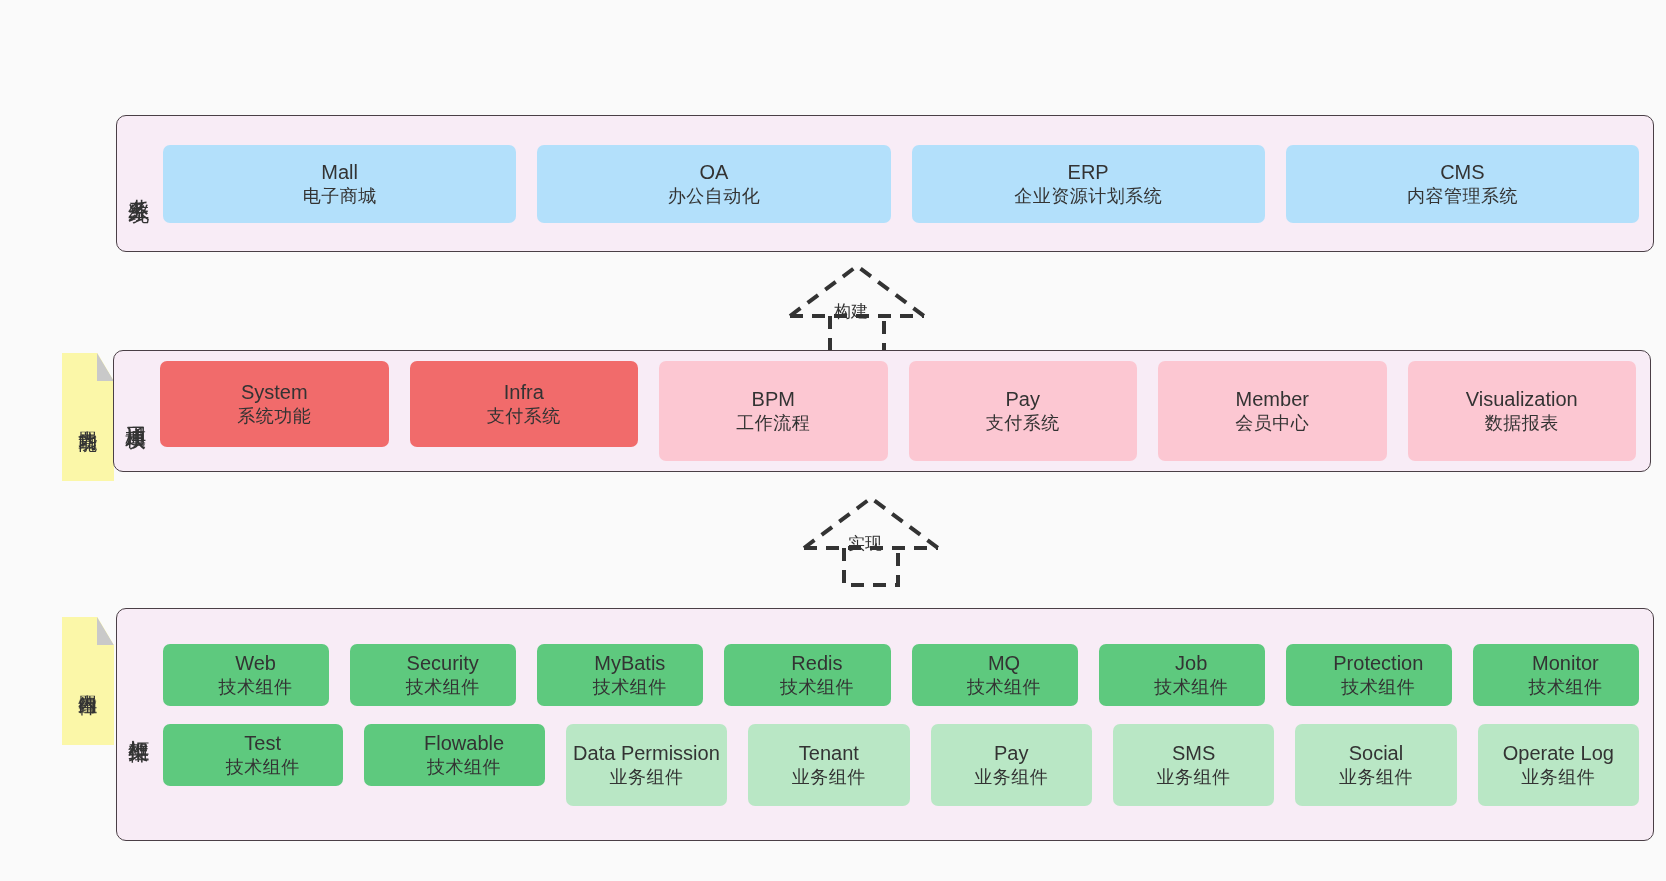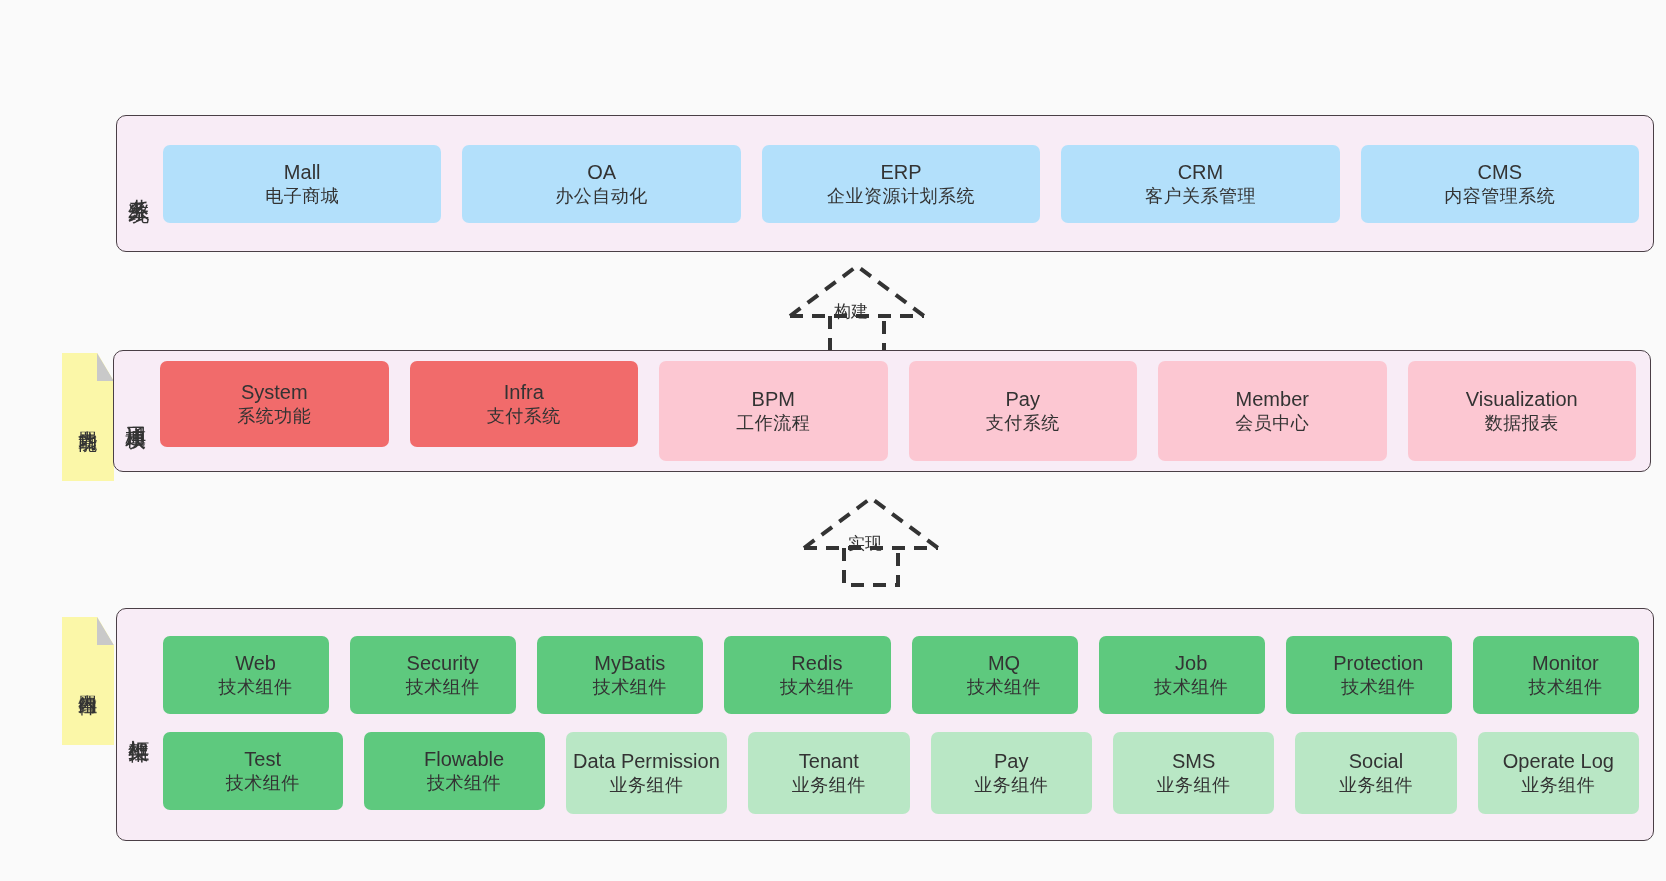--- a/index.html
+++ b/index.html
@@ -87,21 +87,21 @@
   }
   .node .cn {
     font-size: 18px;
     color: #333333;
     letter-spacing: 0.5px;
   }
 
   .node.blue      { background: #b3e0fb; height: 78px; }
   .node.red       { background: #f16b6b; height: 86px; }
   .node.pink      { background: #fcc7d2; height: 100px; }
-  .node.green     { background: #5ec97e; height: 78px; padding-left: 23px; }
+  .node.green     { background: #5ec97e; height: 62px; padding-left: 23px; }
   .node.lightgreen{ background: #b9e7c5; height: 82px; }
 
   
   .note {
     position: absolute;
     background: #fbf7a8;
     box-sizing: border-box;
     display: flex;
     align-items: center;
     justify-content: center;
@@ -152,24 +152,20 @@
         </div>
         <div class="node blue">
           <span class="en">OA</span>
           <span class="cn">办公自动化</span>
         </div>
         <div class="node blue">
           <span class="en">ERP</span>
           <span class="cn">企业资源计划系统</span>
         </div>
         <div class="node blue">
-          <span class="en">CRM</span>
-          <span class="cn">客户关系管理</span>
-        </div>
-        <div class="node blue">
           <span class="en">CMS</span>
           <span class="cn">内容管理系统</span>
         </div>
       </div>
     </div>
   </div>
 
   <div class="conn" style="left:758px; top:258px; width:150px; height:100px;">
     <svg width="150" height="100" viewBox="0 0 150 100">
 

